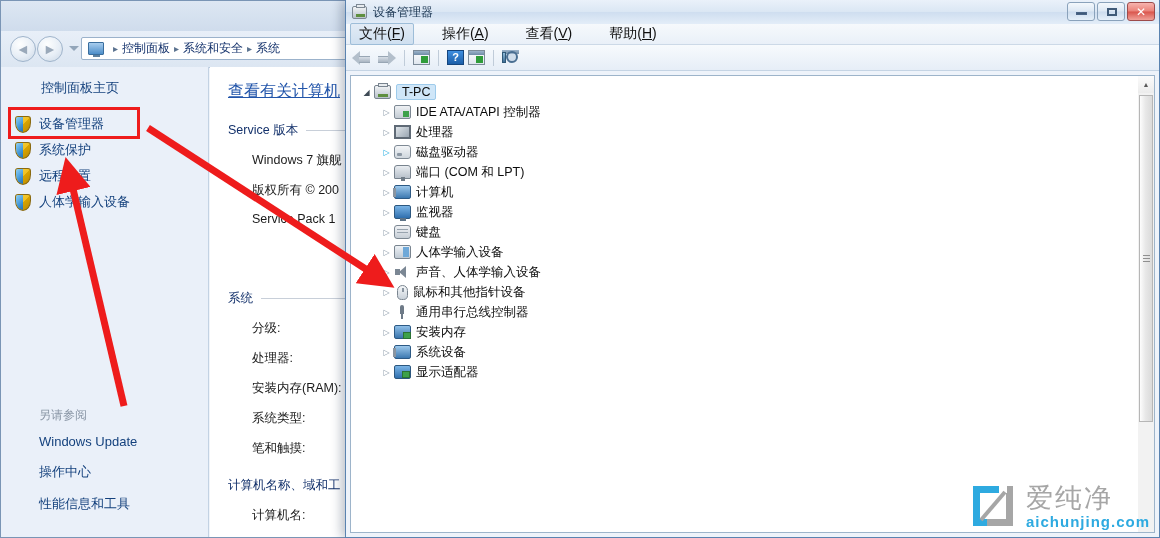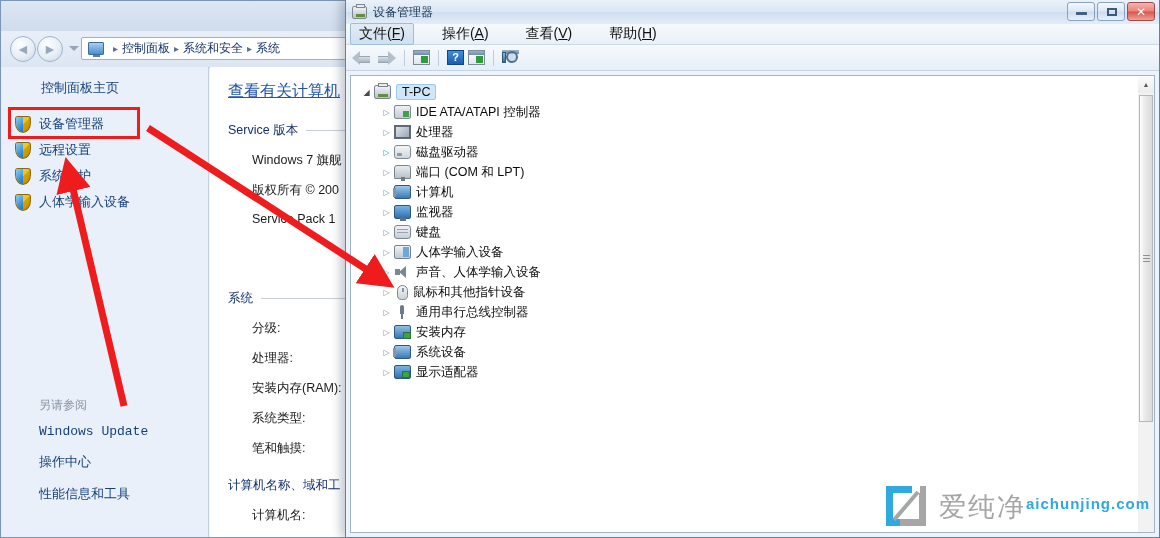--- a/index.html
+++ b/index.html
@@ -90,21 +90,21 @@
     width:16px;height:17px;flex:none;position:relative;
     background:linear-gradient(135deg,#f5d44a 0%,#f0c020 49%,#d9a400 50%,#b98900 100%);
     border:1px solid #8a6a10;
     border-radius:3px 3px 50% 50%/3px 3px 60% 60%;
     box-sizing:border-box;overflow:hidden;
   }
   .shield:after{
     content:"";position:absolute;left:0;top:0;width:50%;height:100%;
     background:linear-gradient(135deg,#8fd0f5 0%,#3f95d8 60%,#2470ad 100%);
   }
-  .side-bottom{position:absolute;left:0;bottom:20px;width:100%;font-family:Liberation Mono, monospace;}
+  .side-bottom{position:absolute;left:0;bottom:10px;width:100%;}
   .side-see{font-size:12px;color:#8a96a6;padding:0 0 10px 38px;}
   .side-sub{font-size:13px;color:#14417d;padding:0 0 14px 38px;}
 
   #cp-main{
     position:absolute;left:209px;top:0;right:0;bottom:0;background:#ffffff;
     overflow:hidden;
   }
   .main-pad{padding:14px 0 0 18px;}
   .main-h1{
     font-size:16px;color:#2255aa;white-space:nowrap;
@@ -325,21 +325,21 @@
     border:3px solid #ee1c1c;box-sizing:border-box;
   }
 
   
   #watermark{
     position:absolute;right:10px;bottom:8px;display:flex;align-items:center;gap:9px;
   }
   .wm-mark{
     width:48px;height:48px;position:relative;
   }
-  .wm-text{display:flex;flex-direction:row;line-height:1;}
+  .wm-text{display:flex;flex-direction:column;line-height:1;}
   .wm-cn{
     font-size:27px;color:#a6a6a6;letter-spacing:2px;
     font-family:"DejaVu Sans","Liberation Sans",sans-serif;
   }
   .wm-en{
     font-size:15px;color:#2eaae0;letter-spacing:1px;font-weight:bold;
     font-family:"Liberation Sans",sans-serif;margin-top:3px;
   }
 </style>
 </head>
@@ -377,25 +377,25 @@
 
     <div id="cp-sidebar">
       <div class="side-home">控制面板主页</div>
 
       <div class="side-link">
         <span class="shield"></span>
         <span>设备管理器</span>
       </div>
       <div class="side-link">
         <span class="shield"></span>
-        <span>远程设置</span>
+        <span>系统保护</span>
       </div>
       <div class="side-link">
         <span class="shield"></span>
-        <span>系统保护</span>
+        <span>远程设置</span>
       </div>
       <div class="side-link">
         <span class="shield"></span>
         <span>人体学输入设备</span>
       </div>
 
       <div class="side-bottom">
         <div class="side-see">另请参阅</div>
         <div class="side-sub">Windows Update</div>
         <div class="side-sub">操作中心</div>

